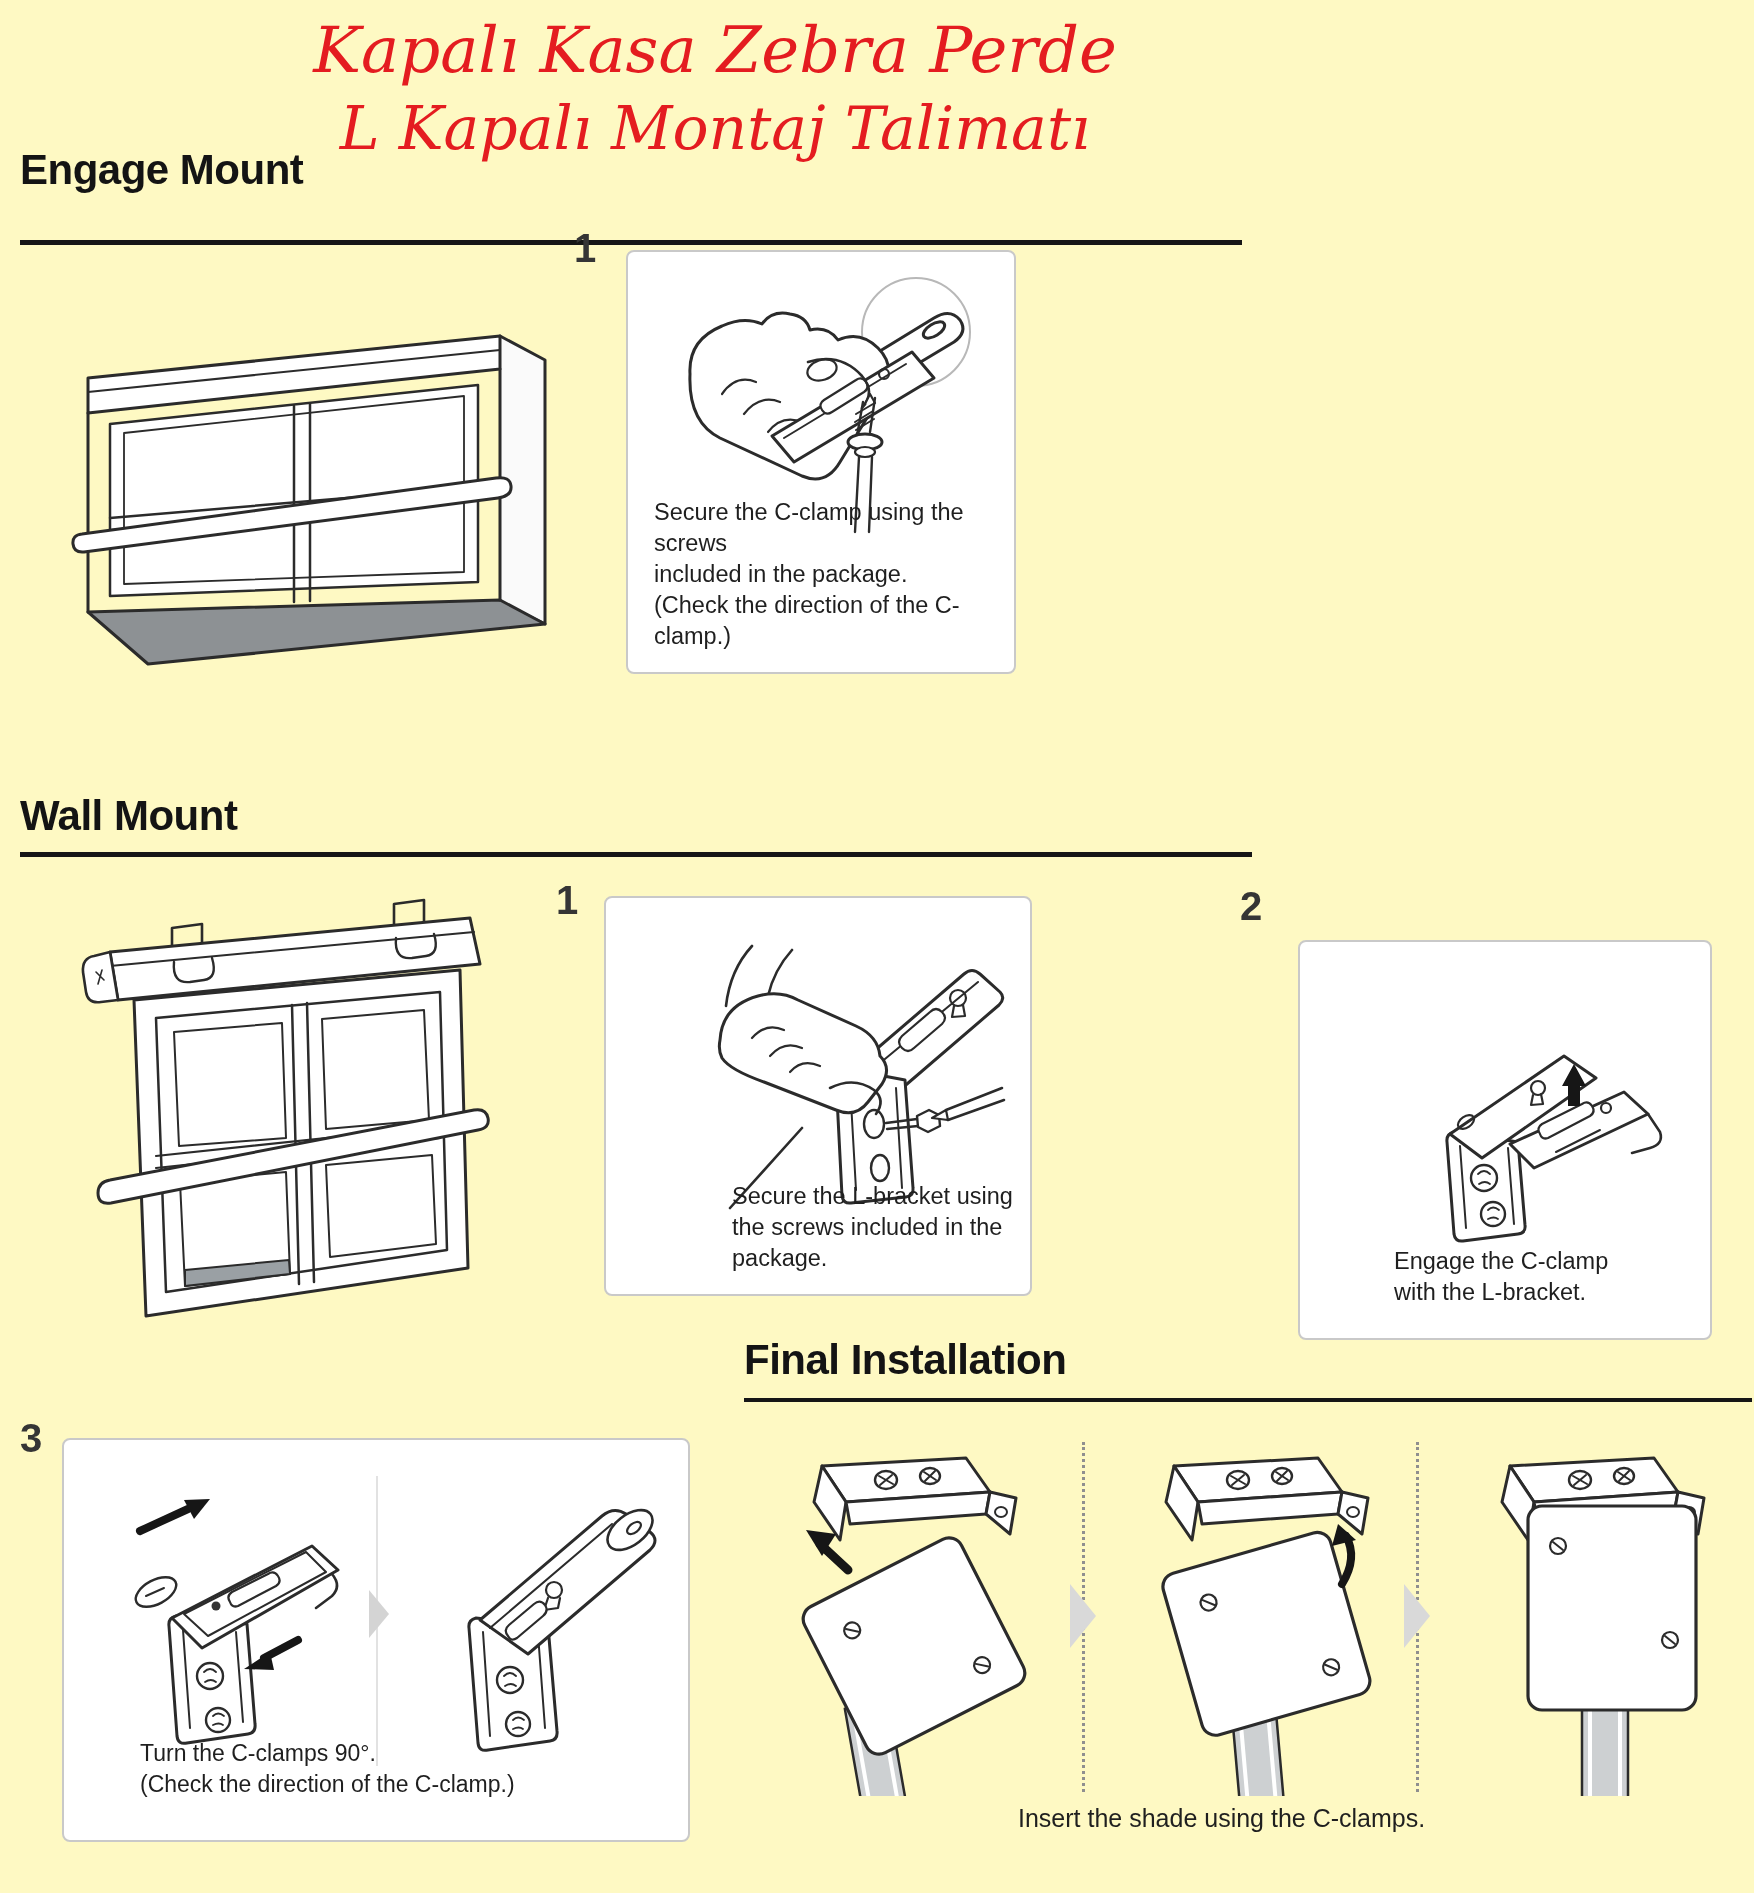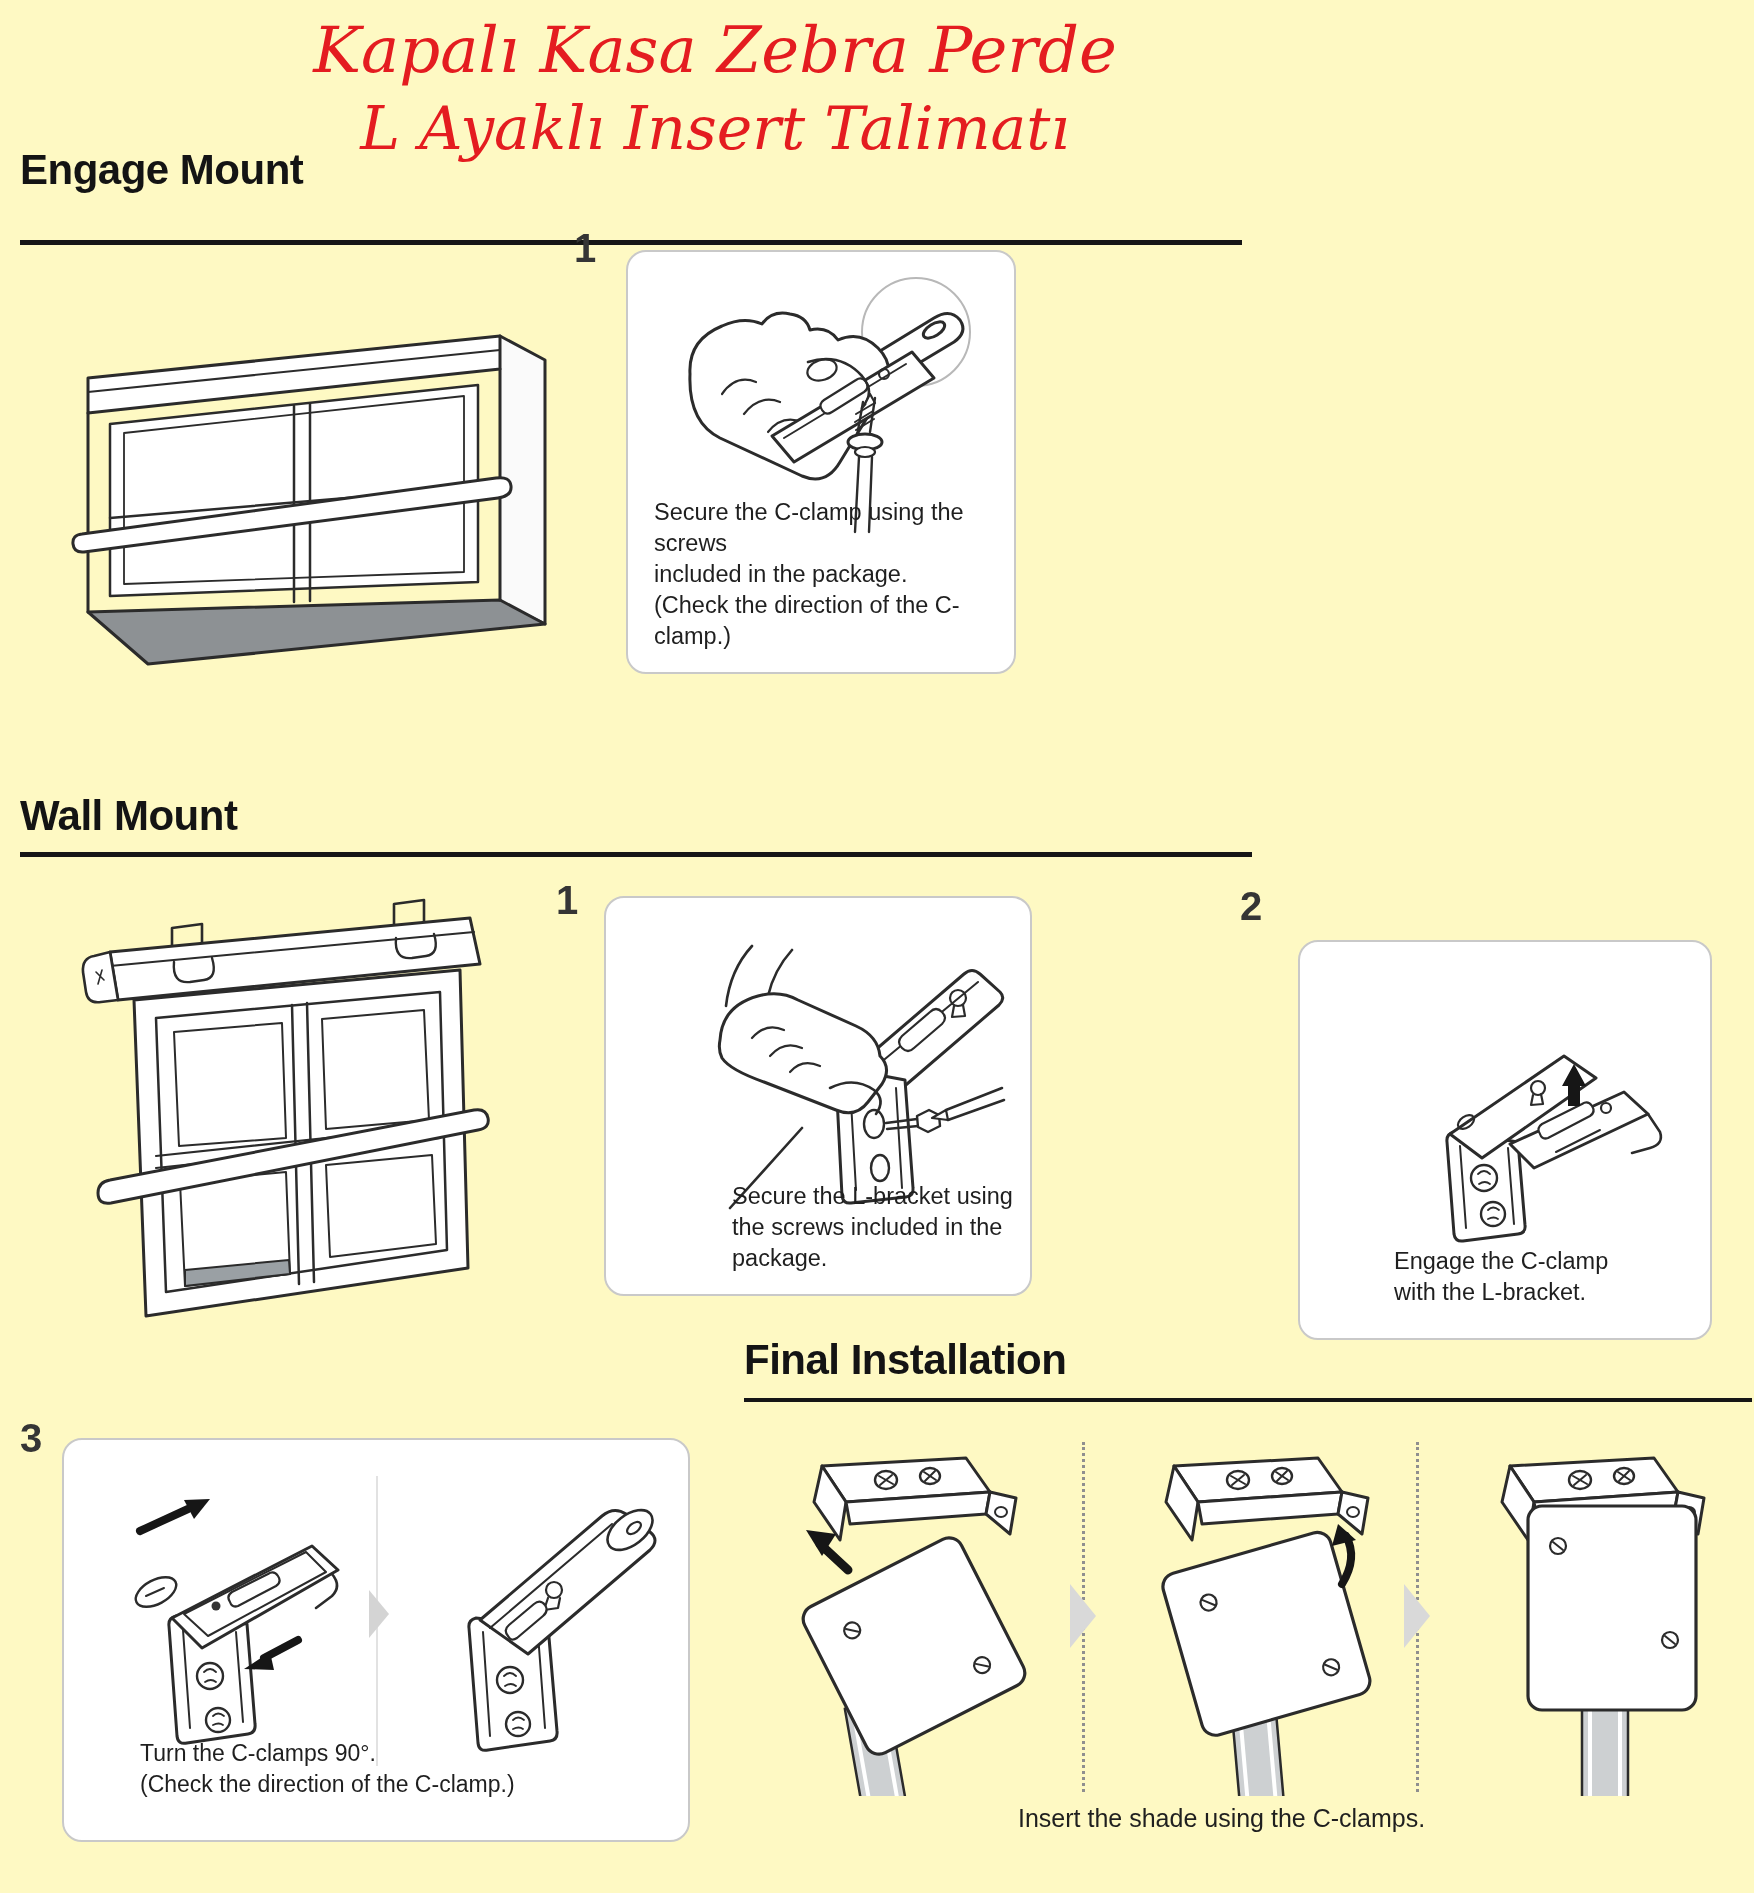--- a/index.html
+++ b/index.html
@@ -22,21 +22,21 @@
   .rule1 { top:240px; left:20px; width:1222px; height:5px; }
   .rule2 { top:852px; left:20px; width:1232px; height:5px; }
   .rule3 { top:1398px; left:744px; width:1008px; height:4px; }
   
   .step-num { position:absolute; font-size:40px; font-weight:700; color:#353535; }
   .num-c1 { top:226px; left:574px; }
   .num-w1 { top:878px; left:556px; }
   .num-w2 { top:884px; left:1240px; }
   .num-w3 { top:1416px; left:20px; }
   
-  .box { position:absolute; background:#fff; border:2px solid #c9c9c9; border-radius:20px; }
+  .box { position:absolute; background:#fff; border:2px solid #c9c9c9; border-radius:8px; }
   .box1 { top:250px;  left:626px;  width:390px; height:424px; }
   .box2 { top:896px;  left:604px;  width:428px; height:400px; }
   .box3 { top:940px;  left:1298px; width:414px; height:400px; }
   .box4 { top:1438px; left:62px;   width:628px; height:404px; }
   
   .cap { position:absolute; white-space:pre-line; font-size:23.5px; line-height:31px; color:#1f1f1f; }
   .cap1 { left:26px;  bottom:20px; }
   .cap2 { left:126px; bottom:20px; }
   .cap3 { left:94px;  bottom:30px; }
   .cap4 { left:76px;  bottom:40px; font-size:23px; }
@@ -58,21 +58,21 @@
   .fp { position:absolute; top:0; width:310px; height:360px; }
   svg { display:block; width:100%; height:100%; }
 </style>
 </head>
 <body>
 
 <div class="page">
 
   <div class="title">
     <div class="title-l1">Kapalı Kasa Zebra Perde</div>
-    <div class="title-l2">L Ayaklı Insert Talimatı</div>
+    <div class="title-l2">L Kapalı Montaj Talimatı</div>
   </div>
 
   <div class="sec-h ceiling-h">Engage Mount</div>
   <div class="rule rule1"></div>
 
   <div class="ill ill-ceiling-window">
     <svg viewBox="0 0 520 398">
       <g stroke="#2b2b2b" stroke-width="3" fill="none" stroke-linejoin="round" stroke-linecap="round">
         <path d="M452 64 L497 88 L497 352 L452 330" fill="#fafafa"></path>
         <path d="M40 340 L452 328 L497 352 L100 392 Z" fill="#8d9194"></path>

